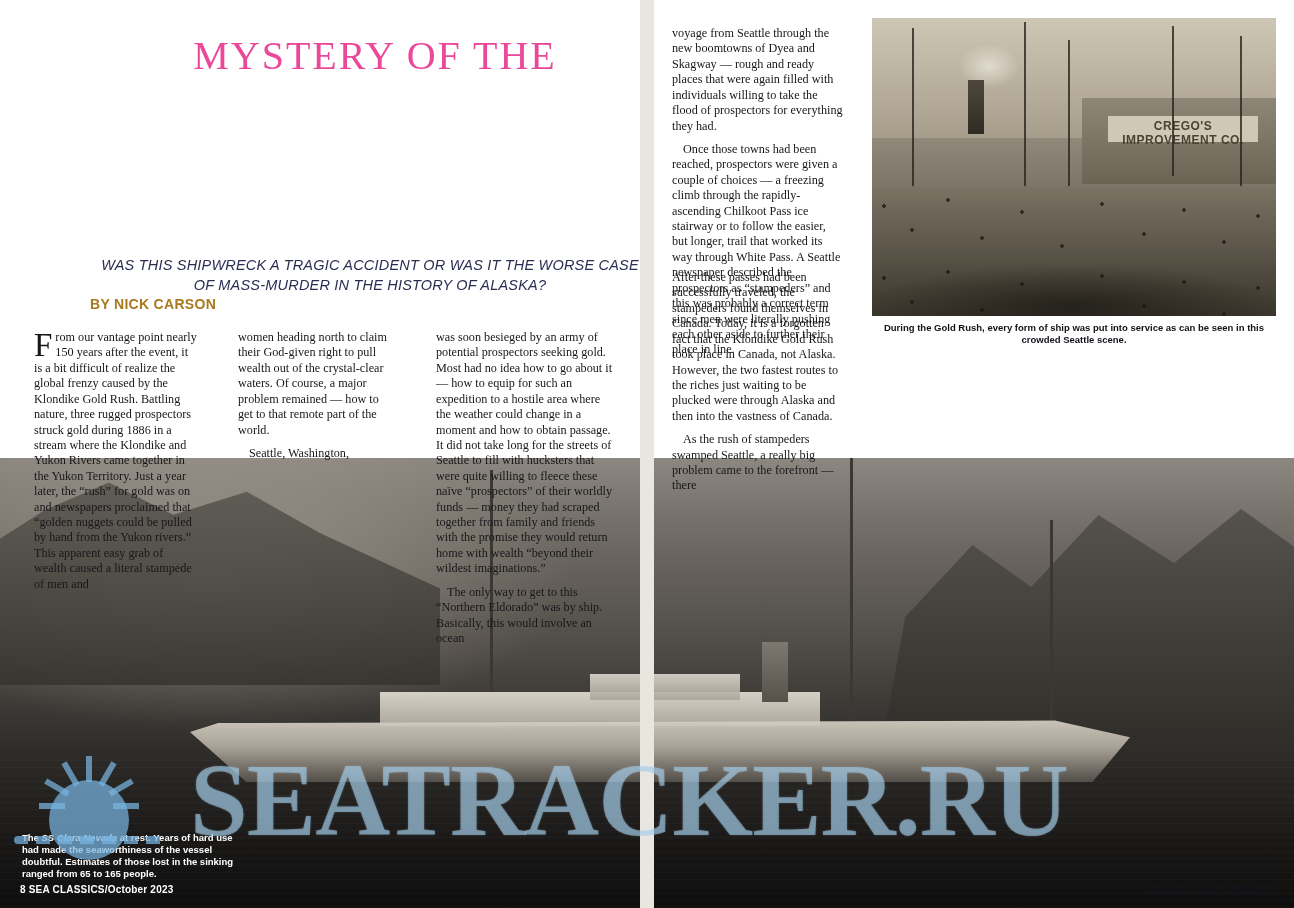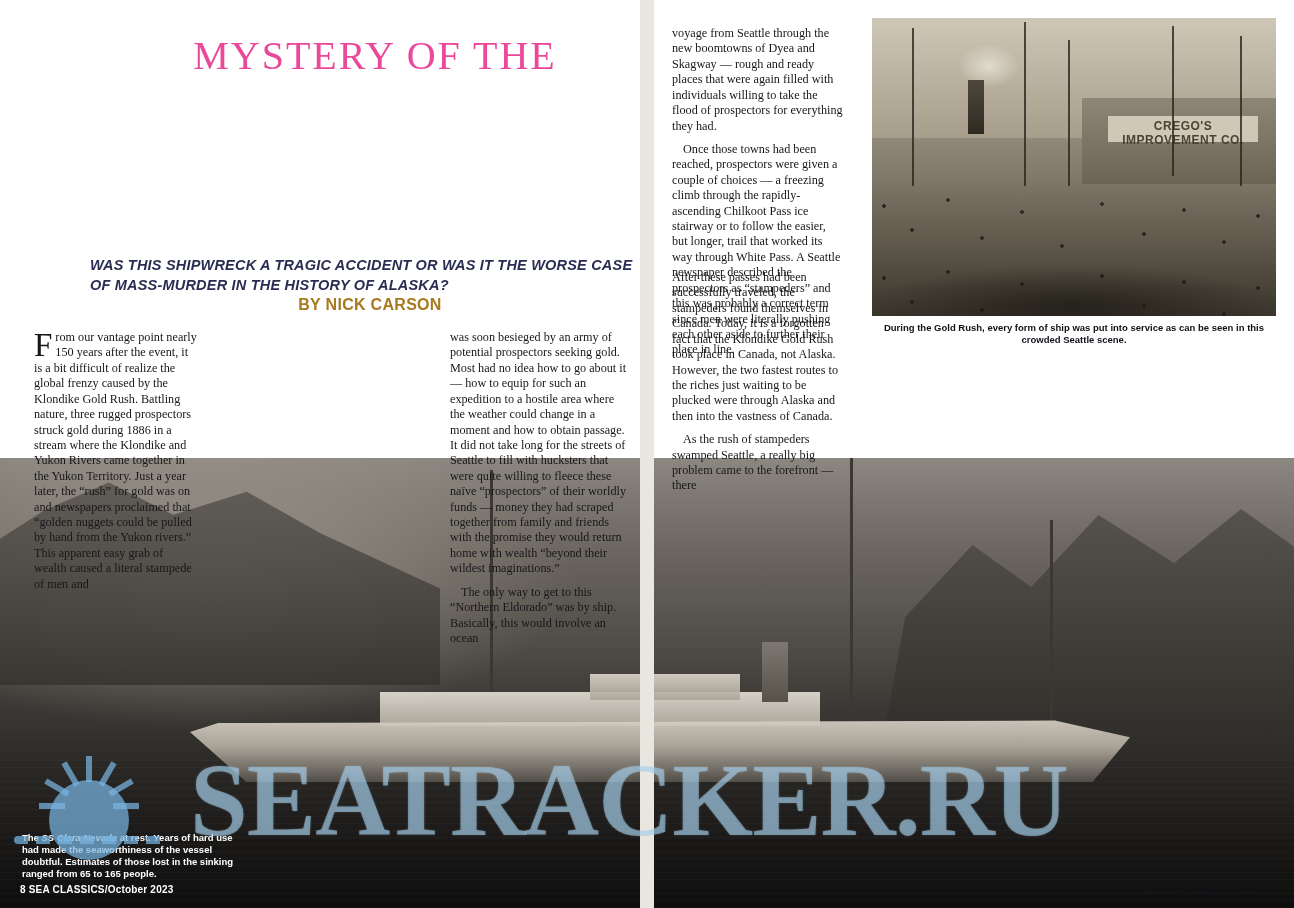--- a/index.html
+++ b/index.html
@@ -93,46 +93,46 @@
     font-weight:700;color:#9a6a10;
     letter-spacing:-2px;line-height:.92;
   }
   .bw1{top:62px;font-size:108px;
     background:linear-gradient(to bottom,#caa24a,#8a5c09);
     -webkit-background-clip:text;background-clip:text;color:transparent;}
   .bw2{top:152px;font-size:96px;
     background:linear-gradient(to bottom,#caa24a,#8a5c09);
     -webkit-background-clip:text;background-clip:text;color:transparent;}
   .subhead{
-    position:absolute;left:90px;top:256px;width:560px;
-    font-family:"Liberation Sans", sans-serif;
-    font-style:italic;font-weight:700;font-size:14.5px;color:#2a2d52;line-height:1.35;
+    position:absolute;left:90px;top:256px;width:560px;text-align:center;
+    font-family:"Liberation Sans", sans-serif;
+    font-style:italic;font-weight:400;font-size:14.5px;color:#2a2d52;line-height:1.35;
     letter-spacing:.2px;
   }
   .byline{
-    position:absolute;left:90px;top:296px;width:560px;text-align:center;
-    font-family:"Liberation Sans", sans-serif;
-    font-weight:700;font-size:16px;color:#a8791d;letter-spacing:.3px;
+    position:absolute;left:90px;top:296px;width:560px;
+    font-family:"Liberation Sans", sans-serif;
+    font-weight:700;font-size:14px;color:#a8791d;letter-spacing:.3px;
   }
   
   .col{
     position:absolute;
     font-size:12.2px;line-height:1.265;color:#17171a;
     text-align:left;
     font-family:"Liberation Serif", serif;
   }
   .col p{margin:8px;text-indent:11px;}
   .col p.first{text-indent:0;}
   .dropcap{
     float:left;font-size:33px;line-height:26px;padding:2px 3px 0 0;
     font-weight:400;color:#17171a;
   }
   .c1{left:26px;top:322px;width:180px;}
   .c2{left:230px;top:322px;width:172px;}
-  .c3{left:442px;top:322px;width:196px;}
+  .c3{left:428px;top:322px;width:196px;}
   .c4{left:664px;top:18px;width:188px;}
   .c5{left:664px;top:262px;width:188px;}
   .c5 p{text-indent:11px;}
   
   .photo-tr{
     position:absolute;left:872px;top:18px;width:404px;height:298px;
     background:linear-gradient(to bottom,#b9b09f 0%,#938b7c 38%,#6d6658 70%,#4b463c 100%);
     overflow:hidden;
   }
   .ptr-sky{position:absolute;left:0;top:0;width:404px;height:120px;
@@ -248,20 +248,24 @@
   <div class="panel gutter"></div>
 
   <div class="kicker">MYSTERY OF THE</div>
   <div class="subhead">WAS THIS SHIPWRECK A TRAGIC ACCIDENT OR WAS IT THE WORSE CASE OF MASS-MURDER IN THE HISTORY OF ALASKA?</div>
   <div class="byline">BY NICK CARSON</div>
 
   <div class="col c1">
     <p class="first"><span class="dropcap">F</span><span>rom our vantage point nearly 150 years after the event, it is a bit difficult of realize the global frenzy caused by the Klondike Gold Rush. Battling nature, three rugged prospectors struck gold during 1886 in a stream where the Klondike and Yukon Rivers came together in the Yukon Territory. Just a year later, the “rush” for gold was on and newspapers proclaimed that “golden nuggets could be pulled by hand from the Yukon rivers.” This apparent easy grab of wealth caused a literal stampede of men and</span></p>
   </div>
 
+  <div class="col c2">
+    <p class="first">women heading north to claim their God-given right to pull wealth out of the crystal-clear waters. Of course, a major problem remained — how to get to that remote part of the world.</p>
+    <p>Seattle, Washington,</p>
+  </div>
 
   <div class="col c3">
     <p class="first">was soon besieged by an army of potential prospectors seeking gold. Most had no idea how to go about it — how to equip for such an expedition to a hostile area where the weather could change in a moment and how to obtain passage. It did not take long for the streets of Seattle to fill with hucksters that were quite willing to fleece these naïve “prospectors” of their worldly funds — money they had scraped together from family and friends with the promise they would return home with wealth “beyond their wildest imaginations.”</p>
     <p>The only way to get to this “Northern Eldorado” was by ship. Basically, this would involve an ocean</p>
   </div>
 
   <div class="col c4">
     <p class="first">voyage from Seattle through the new boomtowns of Dyea and Skagway — rough and ready places that were again filled with individuals willing to take the flood of prospectors for everything they had.</p>
     <p>Once those towns had been reached, prospectors were given a couple of choices — a freezing climb through the rapidly-ascending Chilkoot Pass ice stairway or to follow the easier, but longer, trail that worked its way through White Pass. A Seattle newspaper described the prospectors as “stampeders” and this was probably a correct term since men were literally pushing each other aside to further their place in line.</p>
   </div>

